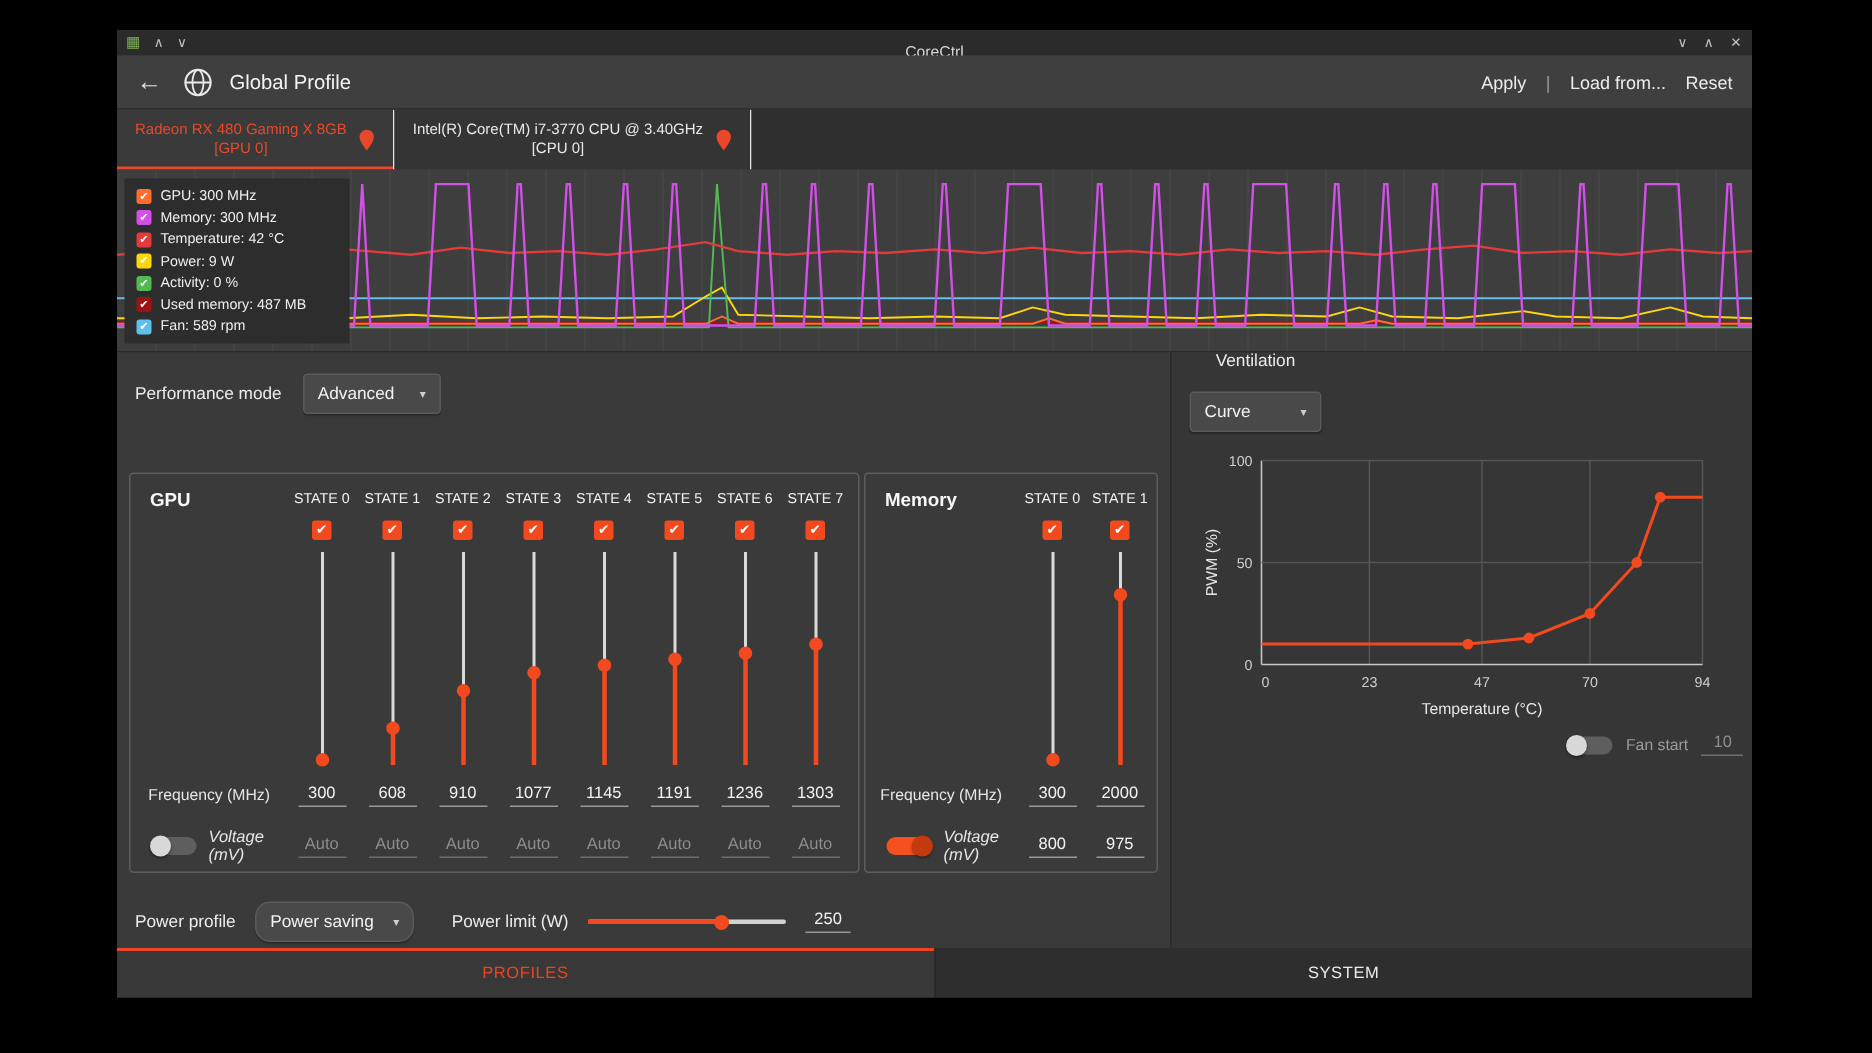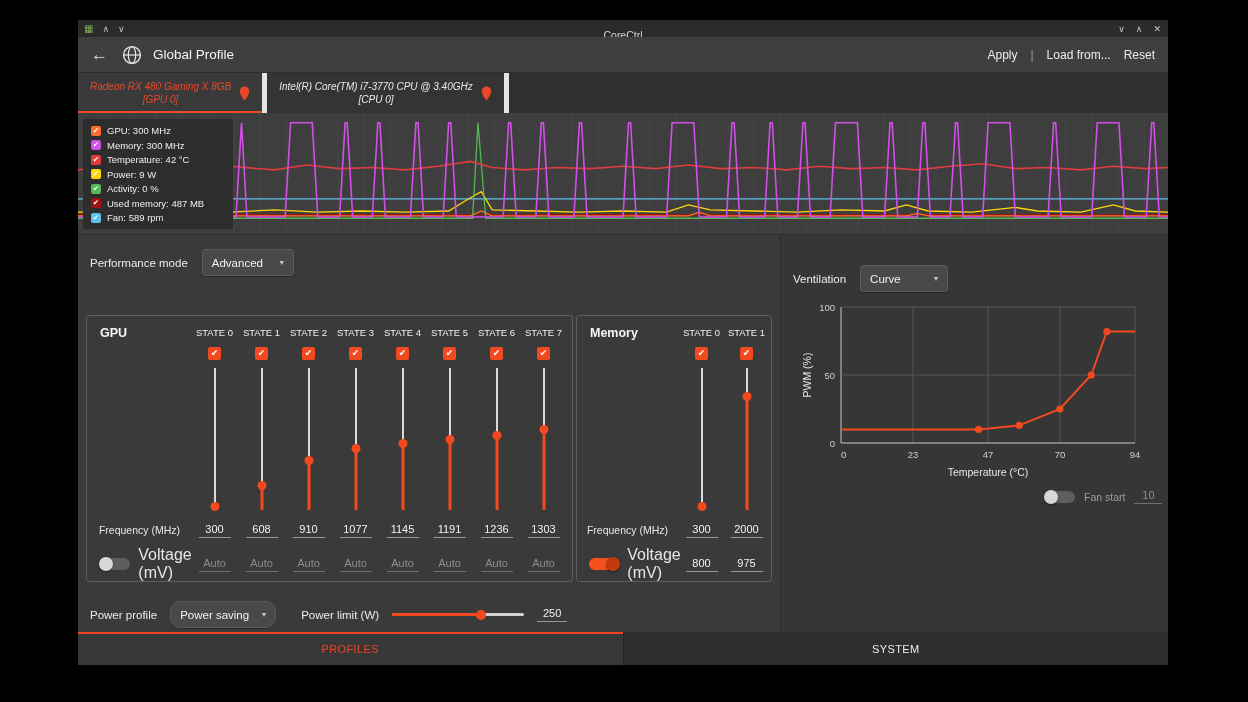--- a/index.html
+++ b/index.html
@@ -23,21 +23,21 @@
   .header{ position:relative; height:36px; background:#3f3f3f; border-bottom:1px solid #2e2e2e; display:flex; align-items:center; padding:0 13px; }
   .back-btn{ font-size:17px; color:#e0e0e0; margin-right:13px; cursor:pointer; }
   .globe{ margin-right:10px; display:flex; align-items:center; }
   .header-title{ font-size:13.5px; color:#f4f4f4; }
   .header-actions{ margin-left:auto; display:flex; align-items:flex-start; gap:13px; font-size:12px; color:#ececec; }
   .header-actions .sep{ color:#9a9a9a; }
   .hdr-btn{ cursor:pointer; }
 
   
   .tabbar{ height:40px; background:#2f2f2f; display:flex; }
-  .device-tab{ display:flex; align-items:center; gap:8px; padding:0 12px; font-size:10px; line-height:1.3; text-align:center; background:#343434; border-right:5px solid #e5e5e5; cursor:pointer;font-style:italic; }
+  .device-tab{ display:flex; align-items:center; gap:8px; padding:0 12px; font-size:10px; line-height:1.3; text-align:center; background:#343434; border-right:1px solid #e5e5e5; cursor:pointer; }
   .device-tab .dt-text{ display:flex; flex-direction:column; }
   .device-tab.active{ background:#3a3a3a; color:#e8492a; box-shadow:inset 0 -2px 0 #e8492a; }
   .device-tab:not(.active){ color:#e9e9e9; }
   .tab-filler{ flex:1; background:#2f2f2f; }
 
   
   .monitor{ position:relative; height:122px; background:#3e3e3e; border-bottom:1px solid #2b2b2b; }
   .monitor svg{ position:absolute; inset:0; width:100%; height:100%; }
   .legend{ position:absolute; left:5px; top:6px; width:150px; height:110px; background:#2d2d2d; padding:6px 8px; display:flex; flex-direction:column; justify-content:space-between; z-index:2; }
   .legend-item{ display:flex; align-items:center; gap:6px; font-size:9.5px; color:#efefef; }
@@ -57,21 +57,21 @@
   .box-title{ position:absolute; left:13px; top:10px; font-size:12.5px; font-weight:bold; color:#f7f7f7; z-index:2; }
   .state-grid{ position:absolute; left:4px; top:6px; display:grid; grid-template-rows:20px 22px 150px 32px 36px; }
   .state-grid > div{ display:flex; align-items:center; justify-content:center; }
   .state-name{ font-size:9.5px; color:#f0f0f0; }
   .cb{ width:13px; height:13px; border-radius:2px; background:var(--accent); color:#fff; font-size:9px; line-height:13px; text-align:center; cursor:pointer; }
   .vslider{ position:relative; width:100%; height:100%; }
   .vtrack{ position:absolute; left:50%; transform:translateX(-50%); top:4px; bottom:4px; width:2px; background:#d9d9d9; }
   .vfill{ position:absolute; left:50%; transform:translateX(-50%); bottom:4px; width:3px; background:var(--accent); }
   .vknob{ position:absolute; left:50%; transform:translateX(-50%); width:9px; height:9px; border-radius:50%; background:var(--accent); cursor:grab; }
   .freq-label-cell{ justify-content:flex-end !important; padding-right:11px; font-size:10.5px; color:#e6e6e6; }
-  .volt-label-cell{ justify-content:space-between; padding-left:10px; gap:8px; font-size:16px; color:#e6e6e6; }
+  .volt-label-cell{ justify-content:space-between; padding-left:10px; gap:8px; font-size:11px; color:#e6e6e6;font-style:italic; }
   .val-field{ display:inline-block; min-width:32px; text-align:center; font-size:11px; color:#f2f2f2; border-bottom:1px solid #989898; padding:0 2px 2px; }
   .val-field.muted{ color:#8d8d8d; border-bottom-color:#6e6e6e; }
 
   .toggle{ position:relative; width:30px; height:12px; border-radius:6px; background:#5e5e5e; flex:0 0 auto; cursor:pointer; }
   .toggle .knob{ position:absolute; left:-1px; top:50%; transform:translateY(-50%); width:14px; height:14px; border-radius:50%; background:#d8d8d8; box-shadow:0 1px 2px rgba(0,0,0,.45); }
   .toggle.on{ background:#f4511e; }
   .toggle.on .knob{ left:auto; right:-1px; background:#c33a0e; }
 
   .hslider{ position:relative; width:132px; height:16px; cursor:pointer; }
   .hslider .ht{ position:absolute; left:0; right:0; top:6.5px; height:3px; background:#d2d2d2; border-radius:2px; }
@@ -474,21 +474,21 @@
         <div class="hslider" id="power-slider">
           <div class="ht"></div>
           <div class="hf" id="power-fill" style="width: 67%;"></div>
           <div class="hk" id="power-knob" style="left: calc(67% - 5px);"></div>
         </div>
         <span class="val-field" style="min-width:30px;">250</span>
       </div>
     </div>
 
     <div class="right-panel">
-      <div class="row-flex" style="position:absolute; left:12px; top:30px; gap:14px;">
+      <div class="row-flex" style="position:absolute; left:12px; top:0; gap:14px;flex-direction:column;">
         <span class="ctl-label">Ventilation</span>
         <div class="dropdown" style="min-width:88px;">
           <span>Curve</span>
           <span class="caret">▾</span>
         </div>
       </div>
 
       <div class="fan-chart">
         <svg id="fan-svg" width="352" height="196" viewBox="0 0 352 196">
             <line x1="42" y1="12" x2="42" y2="148" stroke="#c9c9c9" stroke-width="1"></line>

